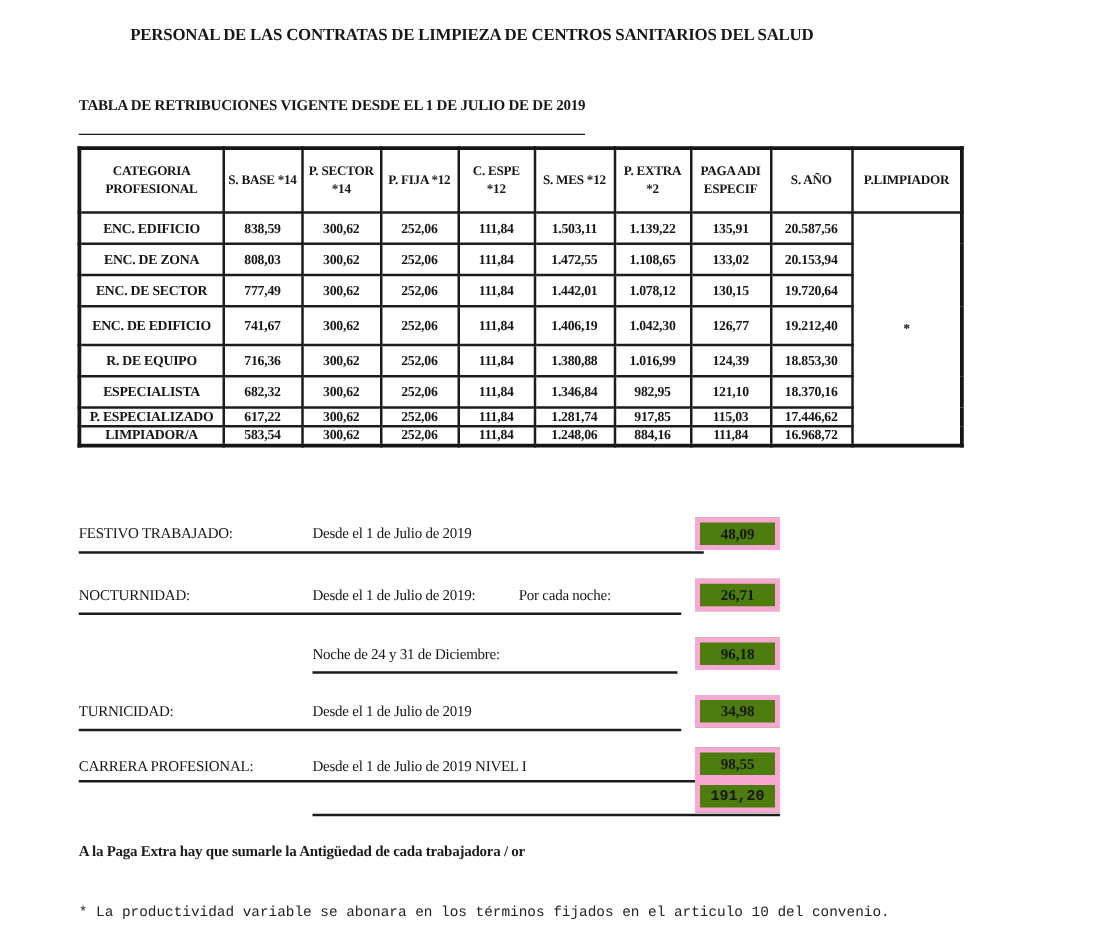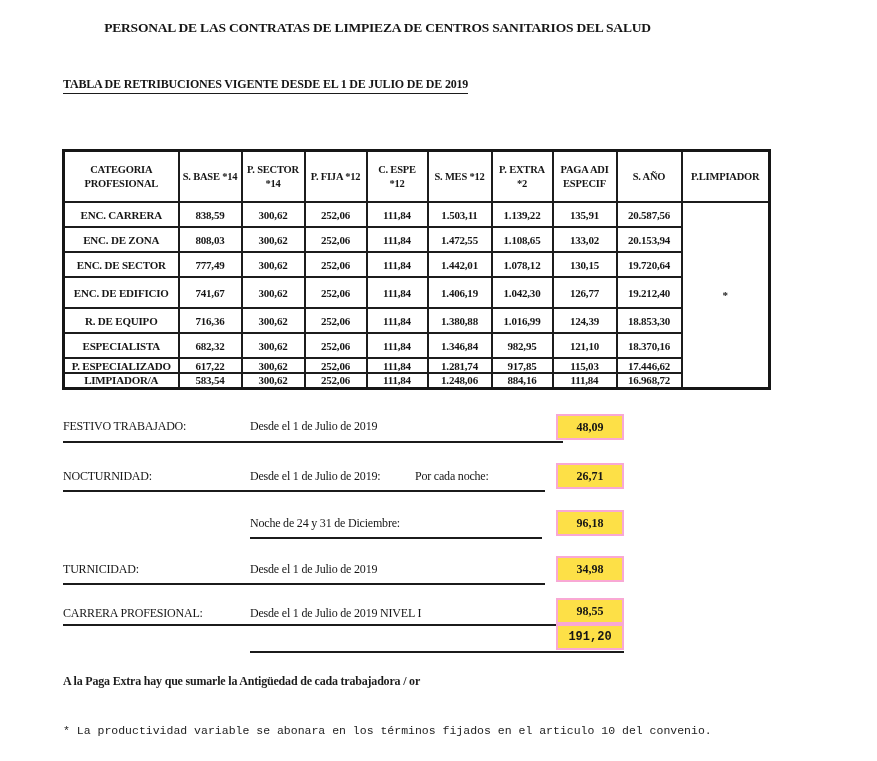--- a/index.html
+++ b/index.html
@@ -21,30 +21,29 @@
     letter-spacing: -0.2px;
     color: #161616;
   }
   .doc-subtitle {
     position: absolute;
     top: 77px; left: 63px;
     font-size: 12px;
     font-weight: bold;
     letter-spacing: -0.2px;
     border-bottom: 1.5px solid #1b1b1b;
-    padding-bottom: 1px;
+    padding-bottom: 15px;
     color: #161616;
   }
   table.salary-table {
     position: absolute;
     left: 62px; top: 117px;
     border-collapse: collapse;
     table-layout: fixed;
     border: 3px solid #161616;
-    margin-top: 32px;
   }
   table.salary-table th, table.salary-table td {
     border: 2px solid #1c1c1c;
     font-weight: bold;
     text-align: center;
     vertical-align: middle;
     padding: 0 2px;
     overflow: hidden;
     color: #161616;
   }
@@ -71,28 +70,28 @@
     position: absolute;
     font-size: 12px;
     font-weight: normal;
     letter-spacing: -0.2px;
     white-space: nowrap;
     color: #161616;
   }
   .value-box {
     position: absolute;
     width: 68px; height: 26px;
-    border: 2px solid #f9a8d4;
+    border: 4px solid #f9a8d4;
     box-sizing: border-box;
     display: flex;
     align-items: center;
     justify-content: center;
     font-size: 12px;
     font-weight: bold;
-    background: #fde047;
+    background: #4d7c0f;
     color: #161616;
   }
   .rule {
     position: absolute;
     height: 2px;
     background: #1b1b1b;
   }
   .note-serif {
     position: absolute;
     left: 63px;
@@ -140,21 +139,21 @@
         <th>C. ESPE *12</th>
         <th>S. MES *12</th>
         <th>P. EXTRA *2</th>
         <th>PAGA ADI ESPECIF</th>
         <th>S. AÑO</th>
         <th>P.LIMPIADOR</th>
       </tr>
     </thead>
     <tbody>
       <tr class="r-norm">
-        <td class="cat-cell">ENC. CARRERA</td>
+        <td class="cat-cell">ENC. EDIFICIO</td>
         <td>838,59</td>
         <td>300,62</td>
         <td>252,06</td>
         <td>111,84</td>
         <td>1.503,11</td>
         <td>1.139,22</td>
         <td>135,91</td>
         <td>20.587,56</td>
         <td class="pvar-cell" rowspan="8">*</td>
       </tr>

